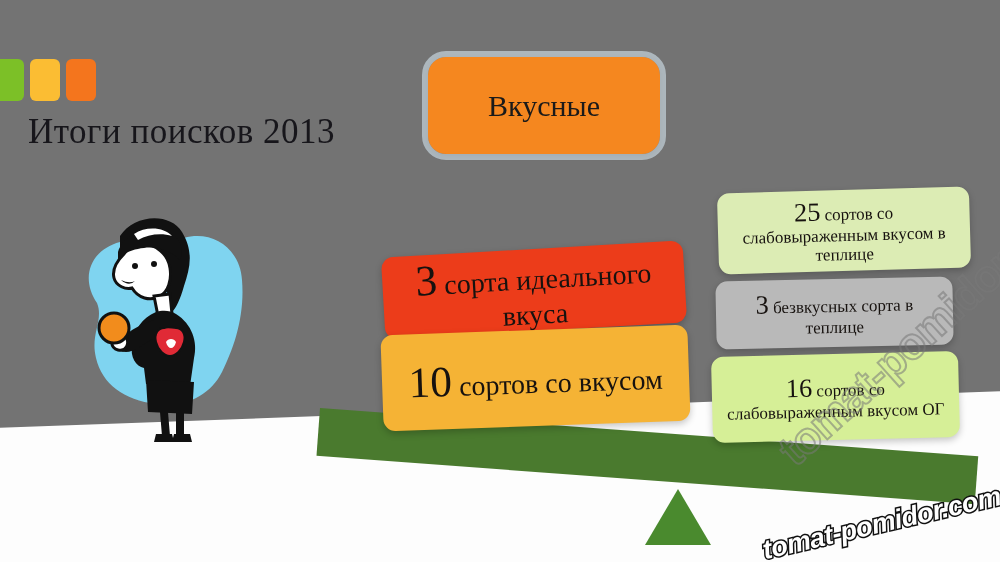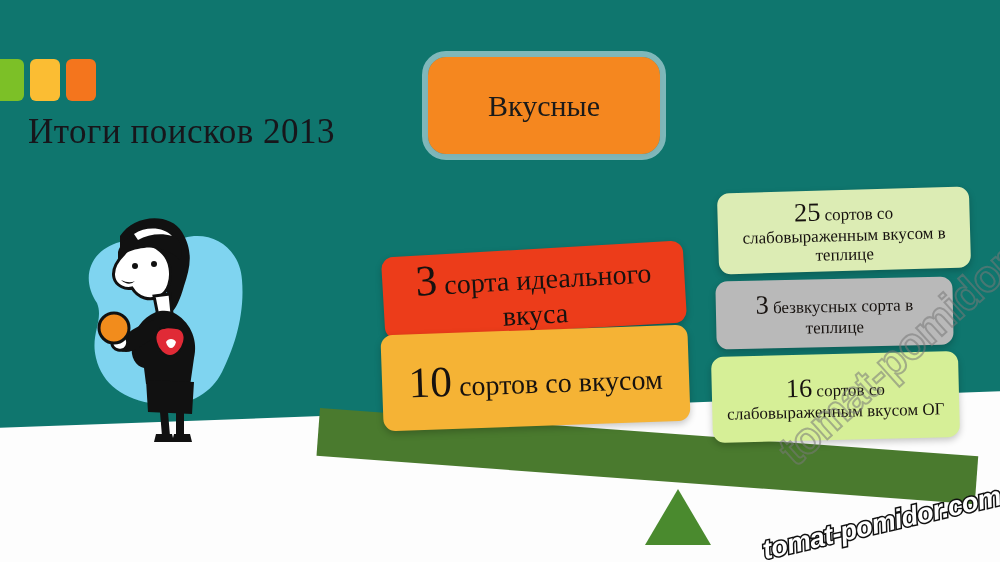--- a/index.html
+++ b/index.html
@@ -5,21 +5,21 @@
   html, body {
     margin: 0;
     padding: 0;
     background: #ffffff;
   }
   #slide {
     position: relative;
     width: 1000px;
     height: 562px;
     overflow: hidden;
-    background: #0f766e;
+    background: #737373;
     font-family: "Liberation Serif", "DejaVu Serif", serif;
   }
 
   
   .bg-band-white {
     position: absolute;
     left: -60px;
     top: 430px;
     width: 1140px;
     height: 200px;

